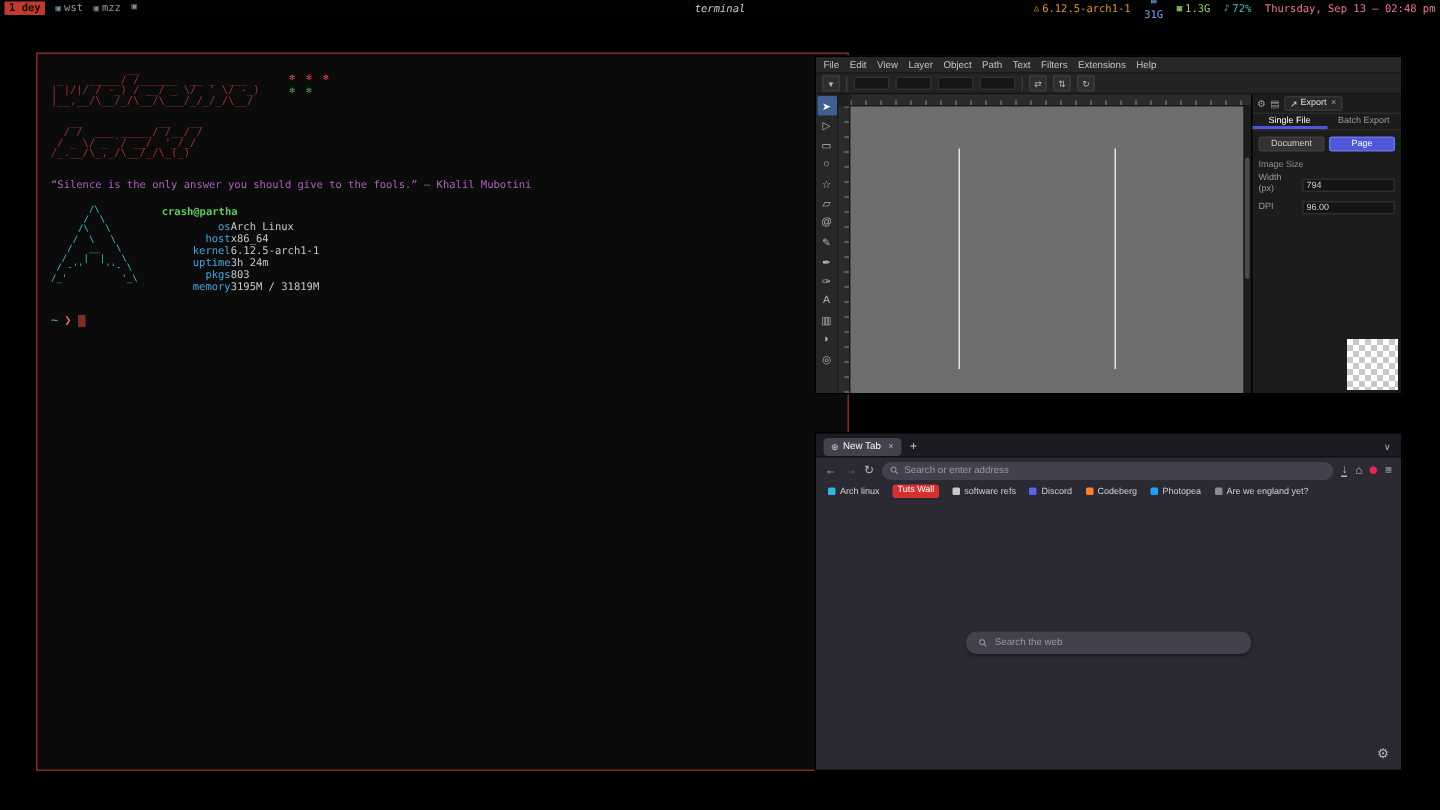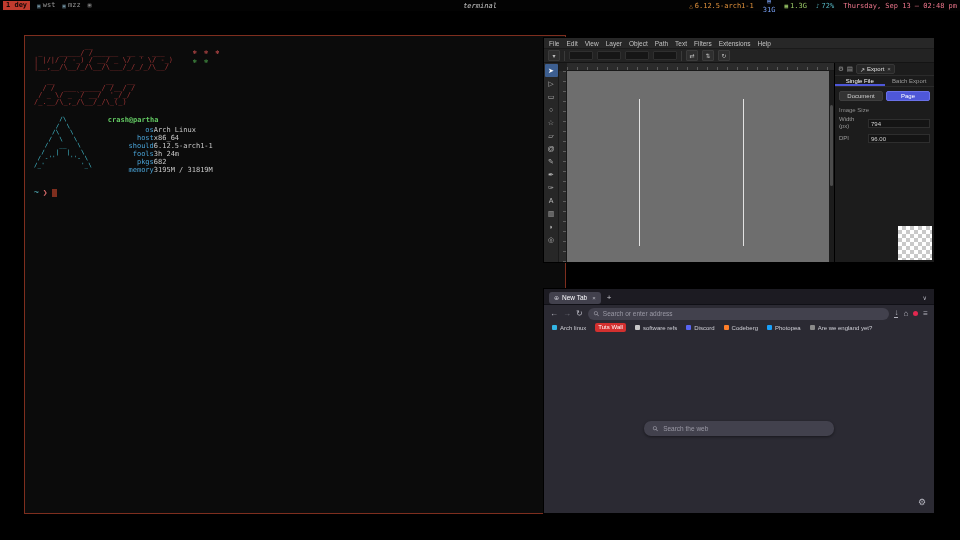--- a/index.html
+++ b/index.html
@@ -170,50 +170,51 @@
  _    _____/ /______  __ _  ___
 | |/|/ / -_) / __/ _ \/  ' \/ -_)
 |__,__/\__/_/\__/\___/_/_/_/\__/
 
    __            __   __
   / /  ___ _____/ /__/ /
  / _ \/ _ `/ __/  '_/_/
 /_.__/\_,_/\__/_/\_(_)</pre>
   <span class="deco red">✻ ✻ ✻</span>
   <span class="deco green">✻ ✻</span>
+  <div class="quote">“Silence is the only answer you should give to the fools.”  — Khalil Mubotini</div>
   <div class="fetch">
     <pre class="fetch-logo">       /\
       /  \
      /\   \
     /  \   \
    /   __   \
   /   |  |   \
  / -''    ''- \
 /_'          '_\</pre>
     <div class="fetch-info">
       <div class="fetch-user">crash@partha</div>
       <div class="fetch-row">
         <span class="fetch-label">os</span>
         <span class="fetch-value">Arch Linux</span>
       </div>
       <div class="fetch-row">
         <span class="fetch-label">host</span>
         <span class="fetch-value">x86_64</span>
       </div>
       <div class="fetch-row">
-        <span class="fetch-label">should</span>
+        <span class="fetch-label">kernel</span>
         <span class="fetch-value">6.12.5-arch1-1</span>
       </div>
       <div class="fetch-row">
-        <span class="fetch-label">fools</span>
+        <span class="fetch-label">uptime</span>
         <span class="fetch-value">3h 24m</span>
       </div>
       <div class="fetch-row">
         <span class="fetch-label">pkgs</span>
-        <span class="fetch-value">682</span>
+        <span class="fetch-value">803</span>
       </div>
       <div class="fetch-row">
         <span class="fetch-label">memory</span>
         <span class="fetch-value">3195M / 31819M</span>
       </div>
     </div>
   </div>
   <div class="prompt">
     <span class="p-path">~</span>
     <span class="p-char">❯</span>

